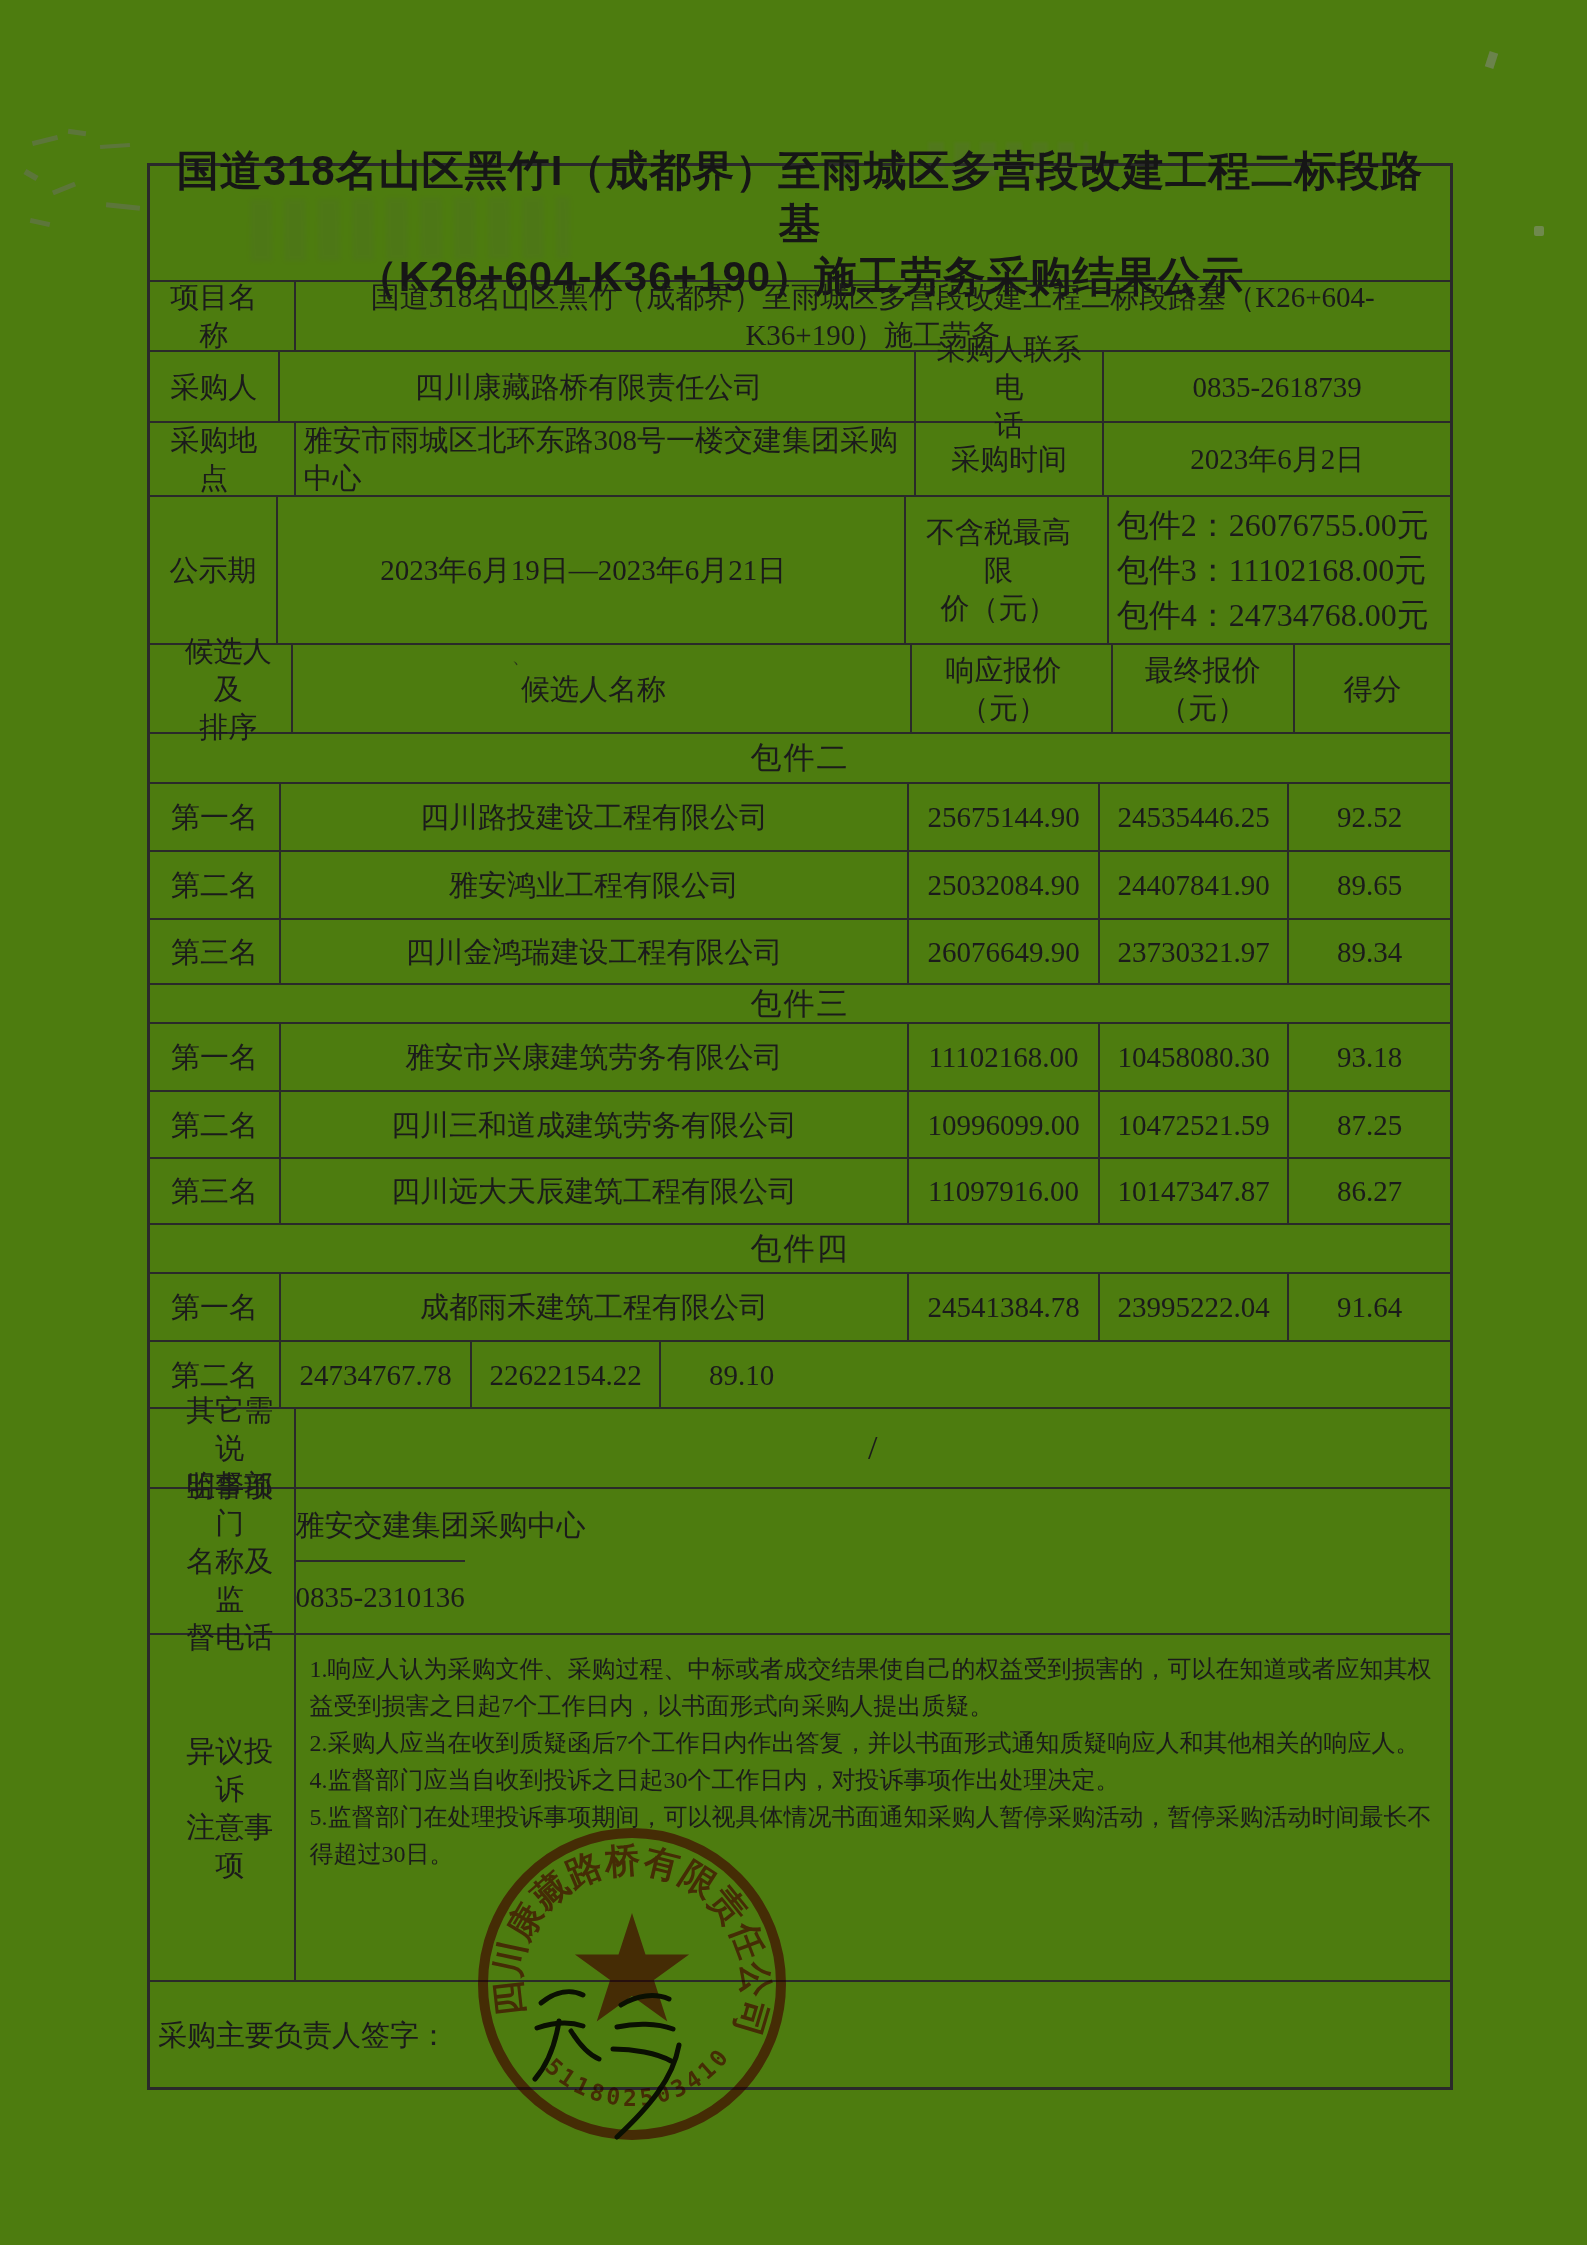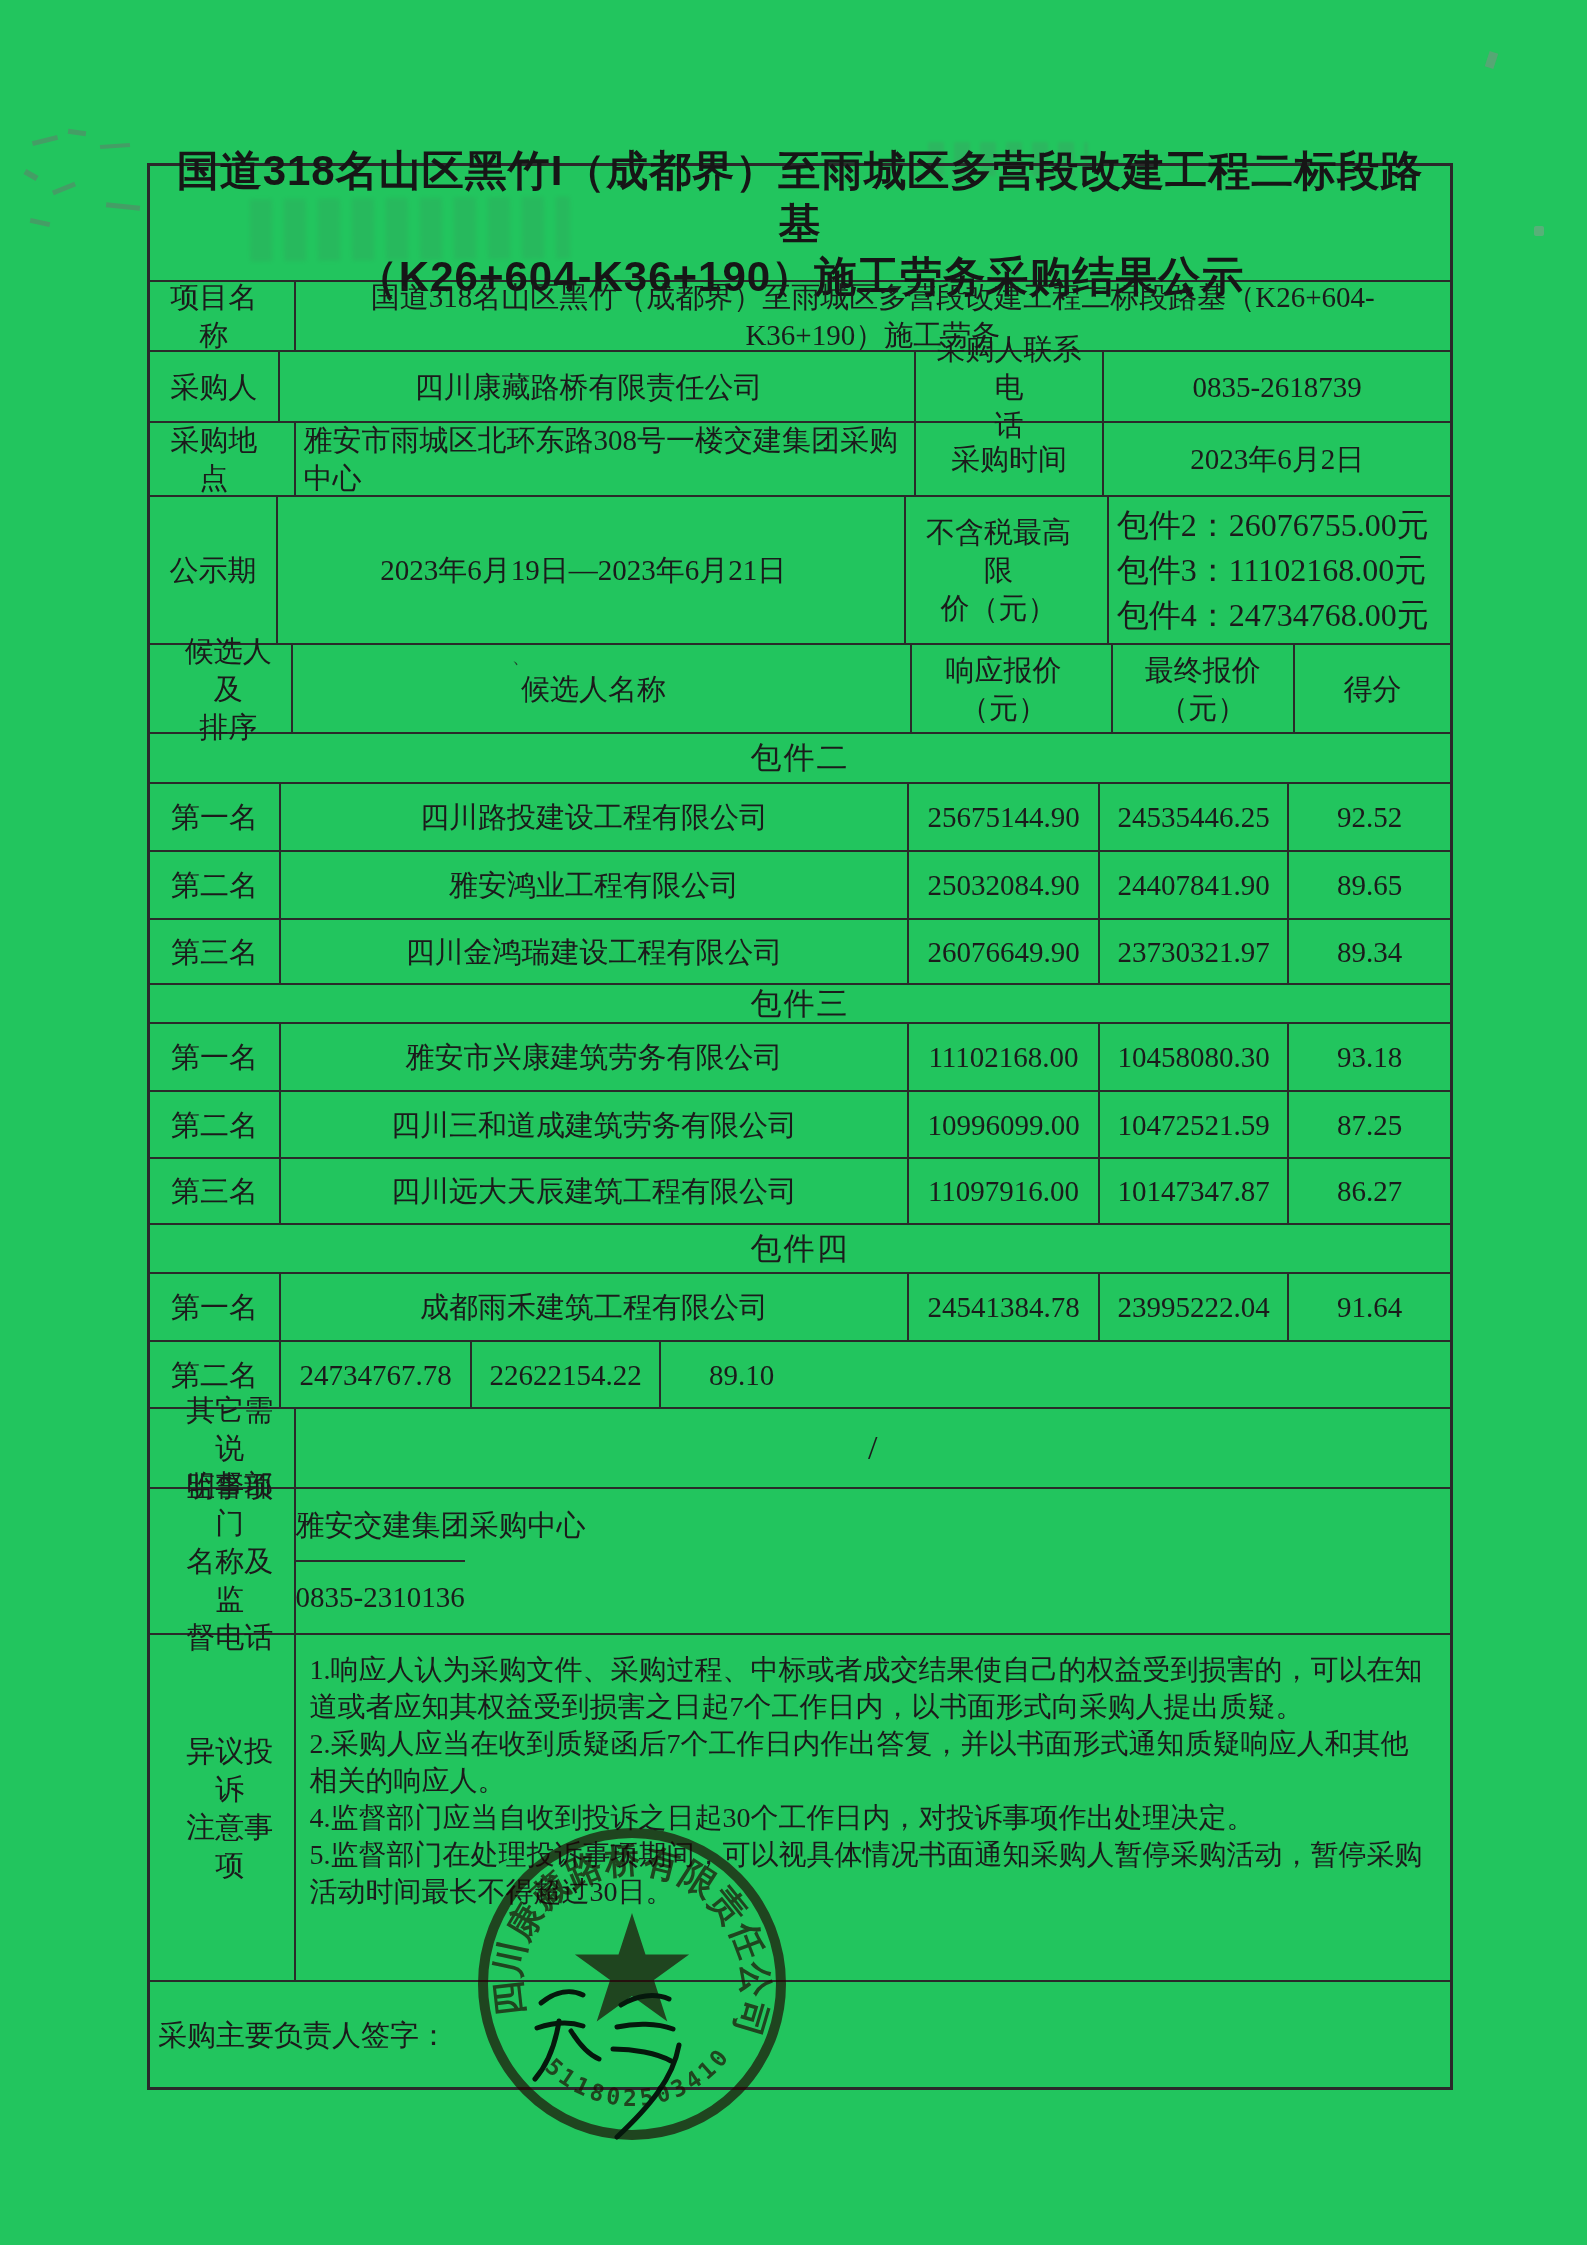--- a/index.html
+++ b/index.html
@@ -2,21 +2,21 @@
 <html><head>
 <meta charset="utf-8">
 <style>
   :root{
     --bd:#2a2a2a;
     --ink:#1b1b1b;
     --red:#e0423b;
   }
   *{box-sizing:border-box;margin:0;padding:0;}
   body{background:#e9e9e9;font-family:"Liberation Serif","DejaVu Serif",serif;}
-  .page{position:relative;width:1587px;height:2245px;background:#22c55e;overflow:hidden;}
+  .page{position:relative;width:1587px;height:2245px;background:#4d7c0f;overflow:hidden;}
 
   .table{
     position:absolute;left:147px;top:163px;width:1306px;
     border:3px solid var(--bd);
     color:var(--ink);
   }
   .row{display:flex;border-top:2px solid var(--bd);}
   .row:first-child{border-top:none;}
   .cell{
     border-left:2px solid var(--bd);
@@ -37,21 +37,21 @@
   }
   .band{font-size:31px;letter-spacing:2px;}
   .stack{flex-direction:column;align-items:flex-start;padding:0;}
   .stack > .sub{
     display:flex;align-items:center;justify-content:center;
     border-top:2px solid var(--bd);
     font-size:29px;
   }
   .stack > .sub:first-child{border-top:none;}
   .notes-cell{flex-direction:column;align-items:flex-start;justify-content:flex-start;padding:16px 14px 8px 14px;}
-  .notes-cell p{font-size:28px;line-height:37px;text-align:left;}
+  .notes-cell p{font-size:24px;line-height:37px;text-align:left;}
   .maxprice{font-size:32px;line-height:45px;}
   .slash{font-size:34px;}
 
   
   .seal{position:absolute;left:471px;top:1823px;width:322px;height:322px;mix-blend-mode:multiply;}
   .seal svg{width:100%;height:100%;}
 
   
   .smudge{position:absolute;pointer-events:none;}
   .sm-tl{left:22px;top:128px;width:130px;height:115px;opacity:.45;}

